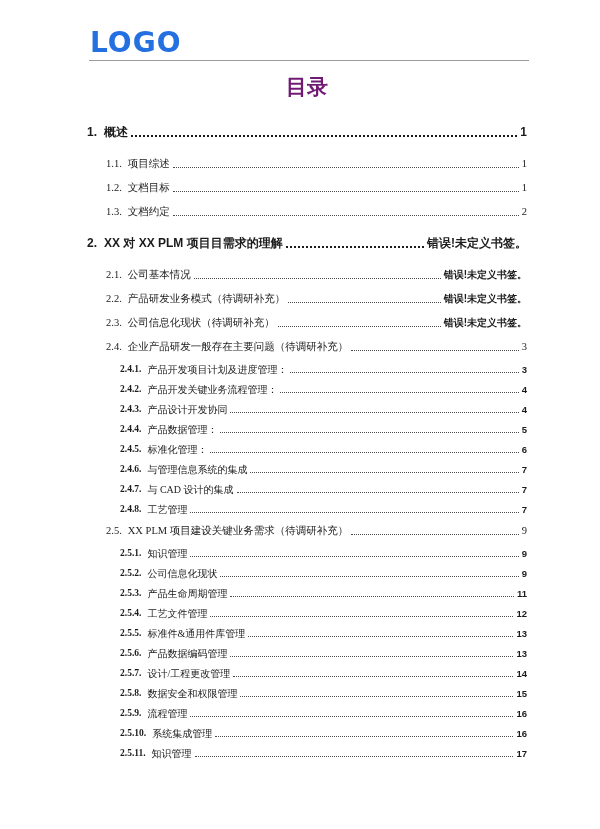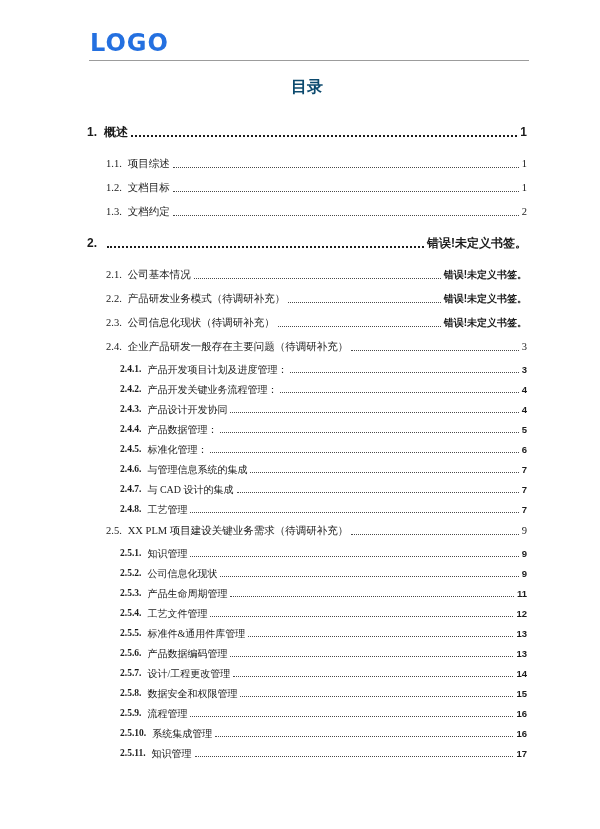--- a/index.html
+++ b/index.html
@@ -7,32 +7,32 @@
     position:relative;
     width:600px; height:829px;
     background:#ffffff;
     overflow:hidden;
     font-family:"Liberation Serif","DejaVu Serif",serif;
     color:#1b1b1b;
   }
   .logo {
     position:absolute; left:90px; top:31px;
     font-family:"DejaVu Sans","Liberation Sans",sans-serif;
-    font-weight:800; font-size:24px; line-height:24px;
+    font-weight:800; font-size:28px; line-height:24px;
     letter-spacing:1px;
   }
   .header-rule {
     position:absolute; left:89px; right:71px; top:60px;
     border-top:1.5px solid #9c9c9c;
   }
   .doc-title {
     position:absolute; top:77px; left:87px; width:440px;
     margin:0; text-align:center;
     font-family:"Liberation Sans","DejaVu Sans",sans-serif;
-    font-weight:700; font-size:16px; line-height:20px; color:#0c4a6e;
+    font-weight:700; font-size:21px; line-height:20px; color:#701a75;
   }
   .toc {
     position:absolute; top:113px; left:87px; width:440px;
     display:flex; flex-direction:column;
   }
   .row { display:flex; align-items:flex-end; white-space:nowrap; }
   .row.l1 {
     font-family:"Liberation Sans","DejaVu Sans",sans-serif;
     font-weight:700; font-size:12px; line-height:16px;
     margin:11px 0 12px 0;
@@ -92,20 +92,21 @@
         <span class="pg">1</span>
       </div>
       <div class="row l2">
         <span class="num">1.3.</span>
         <span class="title">文档约定</span>
         <span class="leader"></span>
         <span class="pg">2</span>
       </div>
       <div class="row l1">
         <span class="num">2.</span>
+        <span class="title">XX 对 XX PLM 项目目需求的理解</span>
         <span class="leader"></span>
         <span class="pg err">错误!未定义书签。</span>
       </div>
       <div class="row l2">
         <span class="num">2.1.</span>
         <span class="title">公司基本情况</span>
         <span class="leader"></span>
         <span class="pg err">错误!未定义书签。</span>
       </div>
       <div class="row l2">

